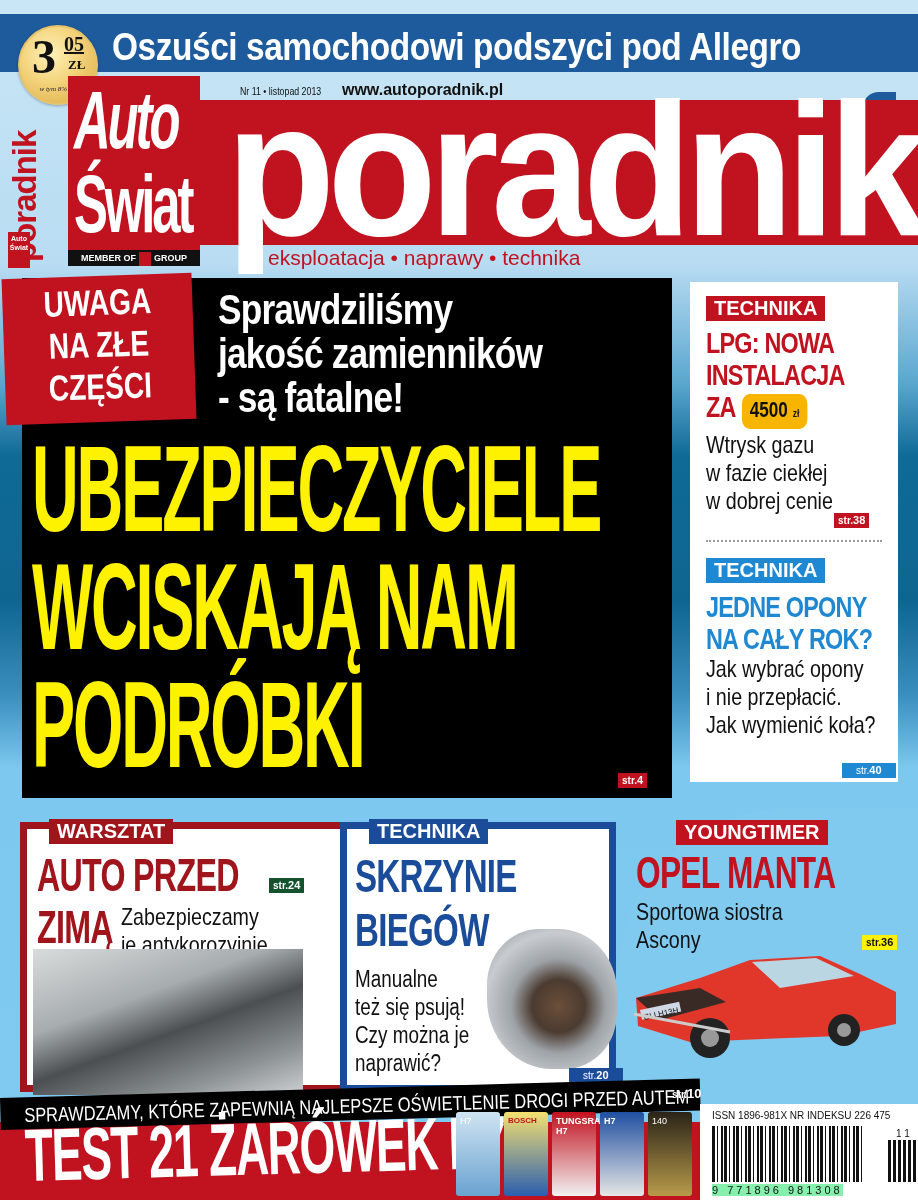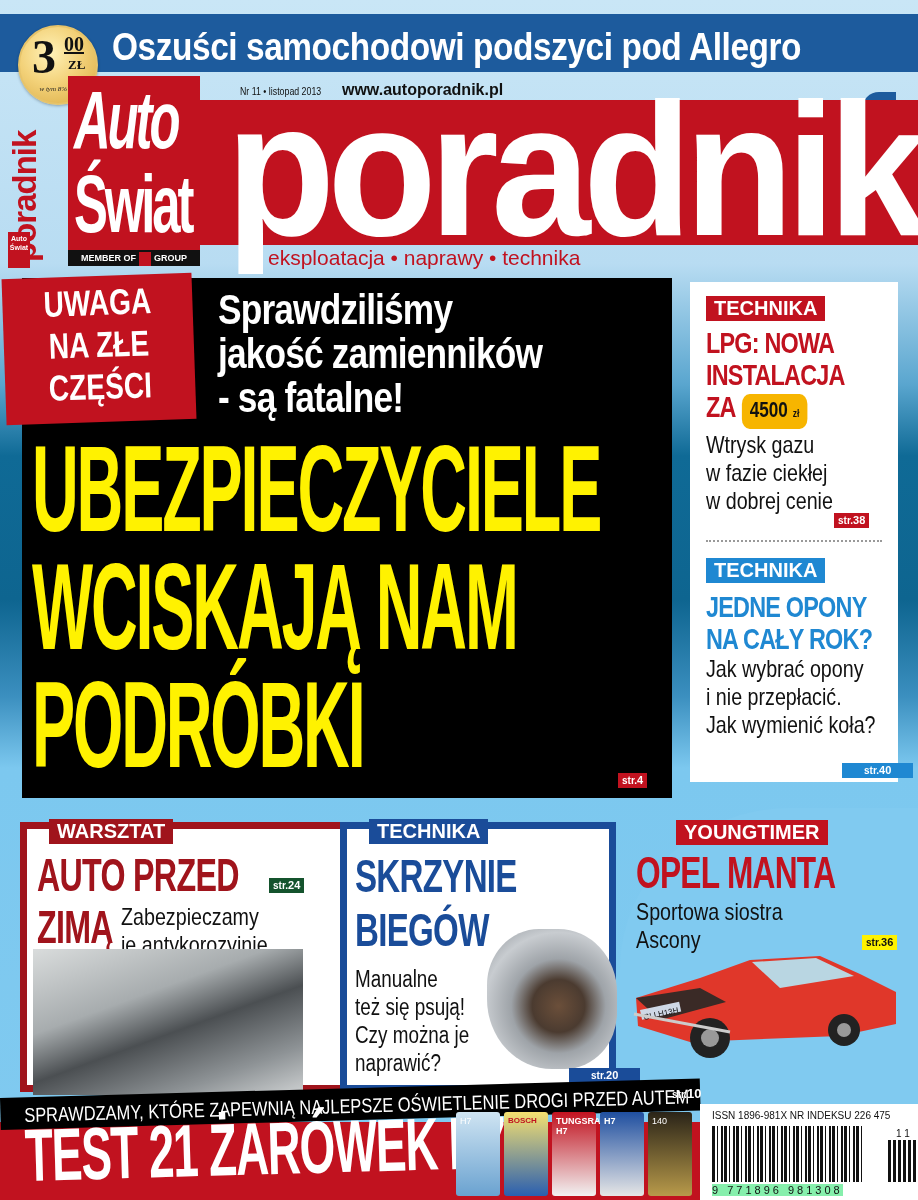--- a/index.html
+++ b/index.html
@@ -40,21 +40,21 @@
   .tagline { left: 268px; top: 246px; font-size: 21px; color: #c1121f; white-space: nowrap; }
 
   
   .main-black { left: 22px; top: 278px; width: 650px; height: 520px; background: #000; }
   .warn-tag { left: 4px; top: 276px; width: 190px; height: 146px; background: #c1121f; transform: rotate(-2deg); }
   .warn-text { left: 0; top: 6px; width: 190px; text-align: center; font-size: 36px; font-weight: bold; color: #fff; line-height: 42px; transform: scaleX(0.78); }
   .sub-headline { left: 218px; top: 288px; width: 440px; font-size: 42px; font-weight: bold; color: #fff; line-height: 44px; letter-spacing: -1px; transform: scaleX(0.84); transform-origin: left top; white-space: nowrap; }
   .big-headline { left: 32px; top: 430px; font-size: 122px; font-weight: bold; color: #fff200; line-height: 118px; letter-spacing: -4px; transform: scaleX(0.53); transform-origin: left top; white-space: nowrap; }
   .str-red { background: #c1121f; color: #fff; font-size: 10px; font-weight: bold; padding: 2px 4px; }
   .str-red b, .str-blue b, .str-yellow b { font-size: 11px; }
-  .str-blue { background: #1f88d2; color: #fff; font-size: 10px; font-weight: bold; padding: 2px 22px; }
+  .str-blue { background: #1f88d2; color: #fff; font-size: 10px; font-weight: normal; padding: 2px 14px; }
   .str-yellow { background: #fff200; color: #111; font-size: 10px; font-weight: bold; padding: 2px 4px; }
 
   
   .right-panel { left: 690px; top: 282px; width: 208px; height: 500px; background: #fff; }
   .tag { display: inline-block; color: #fff; font-weight: bold; font-size: 20px; padding: 1px 8px; letter-spacing: 0px; }
   .tag-red { background: #c1121f; }
   .tag-blue { background: #1f88d2; }
   .tag-darkred { background: #a0141c; }
   .tag-navy { background: #1a4c99; }
   .rp-head { font-size: 30px; font-weight: bold; line-height: 32px; letter-spacing: -1px; transform: scaleX(0.78); transform-origin: left top; white-space: nowrap; }
@@ -89,21 +89,21 @@
 </style>
 </head>
 <body>
 
 <div class="abs top-band">
   <div class="abs top-band-text">Oszuści samochodowi podszyci pod Allegro</div>
 </div>
 
 <div class="abs price-coin">
   <span class="abs price-main">3</span>
-  <span class="abs price-cents">00</span>
+  <span class="abs price-cents">05</span>
   <span class="abs price-cur">ZŁ</span>
   <span class="abs price-vat">w tym 8% VAT</span>
 </div>
 
 <div class="abs issue-line">
   <span class="num">Nr 11 • listopad 2013</span>
   &nbsp;&nbsp;&nbsp;<span class="url">www.autoporadnik.pl</span>
 </div>
 <div class="abs pg-badge-top">
   <span>str.</span><b style="font-size:13px">15</b>

